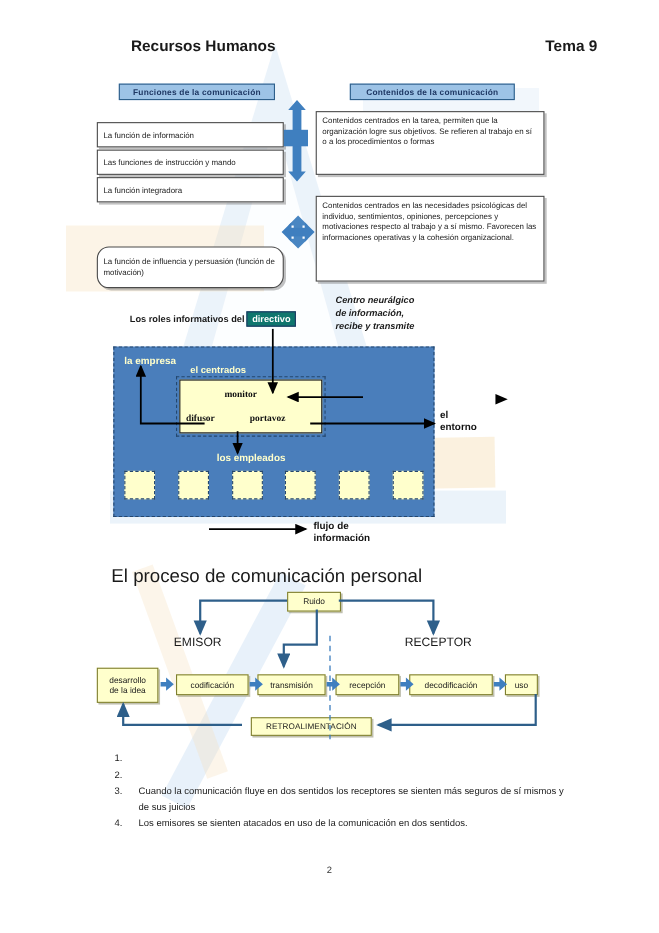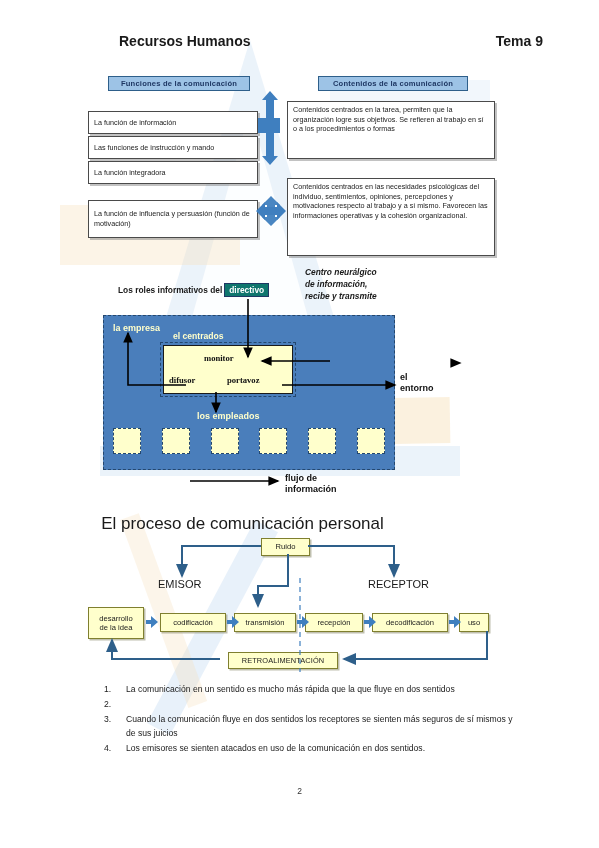--- a/index.html
+++ b/index.html
@@ -111,21 +111,21 @@
 
     <div class="cap" style="left:108px;top:76px;width:140px;">Funciones de la comunicación</div>
     <div class="cap" style="left:318px;top:76px;width:148px;">Contenidos de la comunicación</div>
 
     <div class="wbox mid" style="left:88px;top:99px;width:158px;height:15px;">La función de información</div>
     <div class="wbox mid" style="left:88px;top:124px;width:158px;height:15px;">Las funciones de instrucción y mando</div>
     <div class="wbox mid" style="left:88px;top:149px;width:158px;height:15px;">La función integradora</div>
 
     <div class="wbox" style="left:287px;top:101px;width:196px;height:50px;">Contenidos centrados en la tarea, permiten que la organización logre sus objetivos. Se refieren al trabajo en sí o a los procedimientos o formas</div>
 
-    <div class="wbox mid" style="left:88px;top:188px;width:158px;height:30px;">La función de influencia y persuasión (función de motivación)</div>
+    <div class="wbox mid" style="left:88px;top:212px;width:158px;height:30px;border-radius:11px;">La función de influencia y persuasión (función de motivación)</div>
 
     <div class="wbox" style="left:287px;top:178px;width:196px;height:70px;">Contenidos centrados en las necesidades psicológicas del individuo, sentimientos, opiniones, percepciones y motivaciones respecto al trabajo y a sí mismo. Favorecen las informaciones operativas y la cohesión organizacional.</div>
 
     <div class="rolesline">
       <span>Los roles informativos del</span><span class="hl">directivo</span>
     </div>
     <div class="neuro">
       Centro neurálgico<br>de información,<br>recibe y transmite
     </div>
 
@@ -163,21 +163,20 @@
     <div class="ybox" style="left:234px;top:613px;width:60px;height:17px;">transmisión</div>
     <div class="ybox" style="left:305px;top:613px;width:56px;height:17px;">recepción</div>
     <div class="ybox" style="left:372px;top:613px;width:74px;height:17px;">decodificación</div>
     <div class="ybox" style="left:459px;top:613px;width:28px;height:17px;">uso</div>
 
     <div class="ybox retro">RETROALIMENTACIÓN</div>
 
     <div class="list">
       <div class="li">
         <span class="n">1.</span>
-        <span>La comunicación en un sentido es mucho más rápida que la que fluye en dos sentidos</span>
       </div>
       <div class="li">
         <span class="n">2.</span>
       </div>
       <div class="li">
         <span class="n">3.</span>
         <span>Cuando la comunicación fluye en dos sentidos los receptores se sienten más seguros de sí mismos y de sus juicios</span>
       </div>
       <div class="li">
         <span class="n">4.</span>

